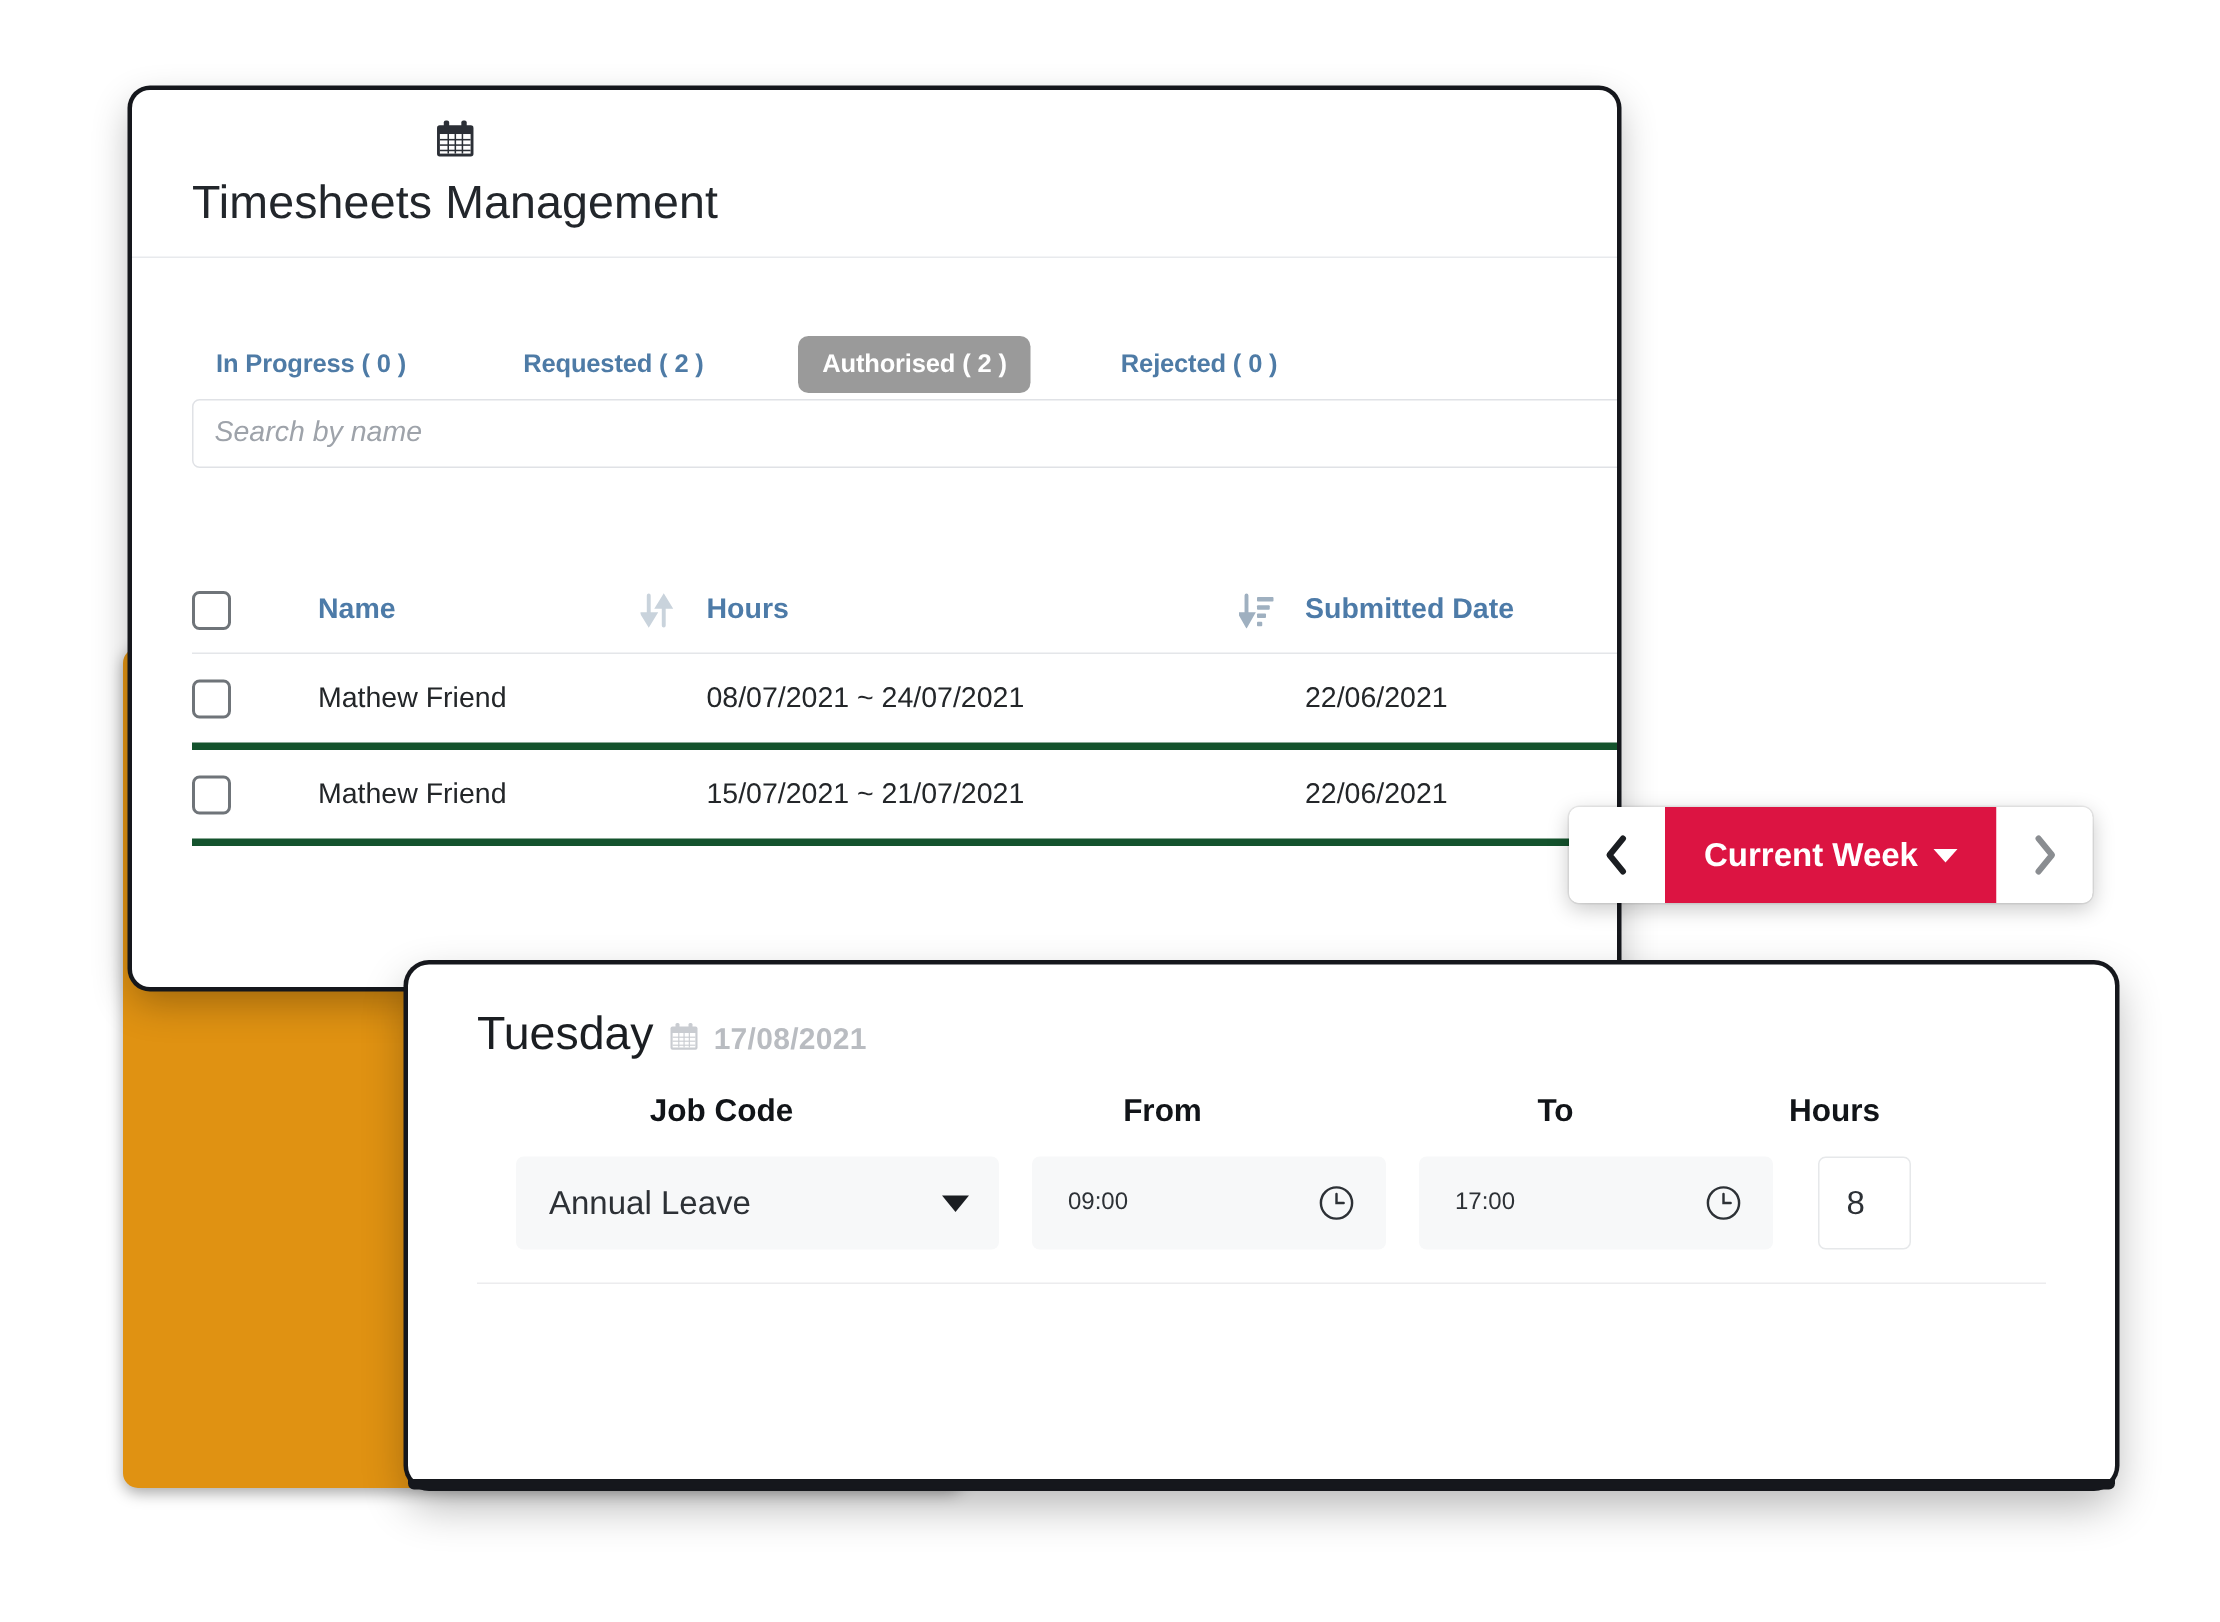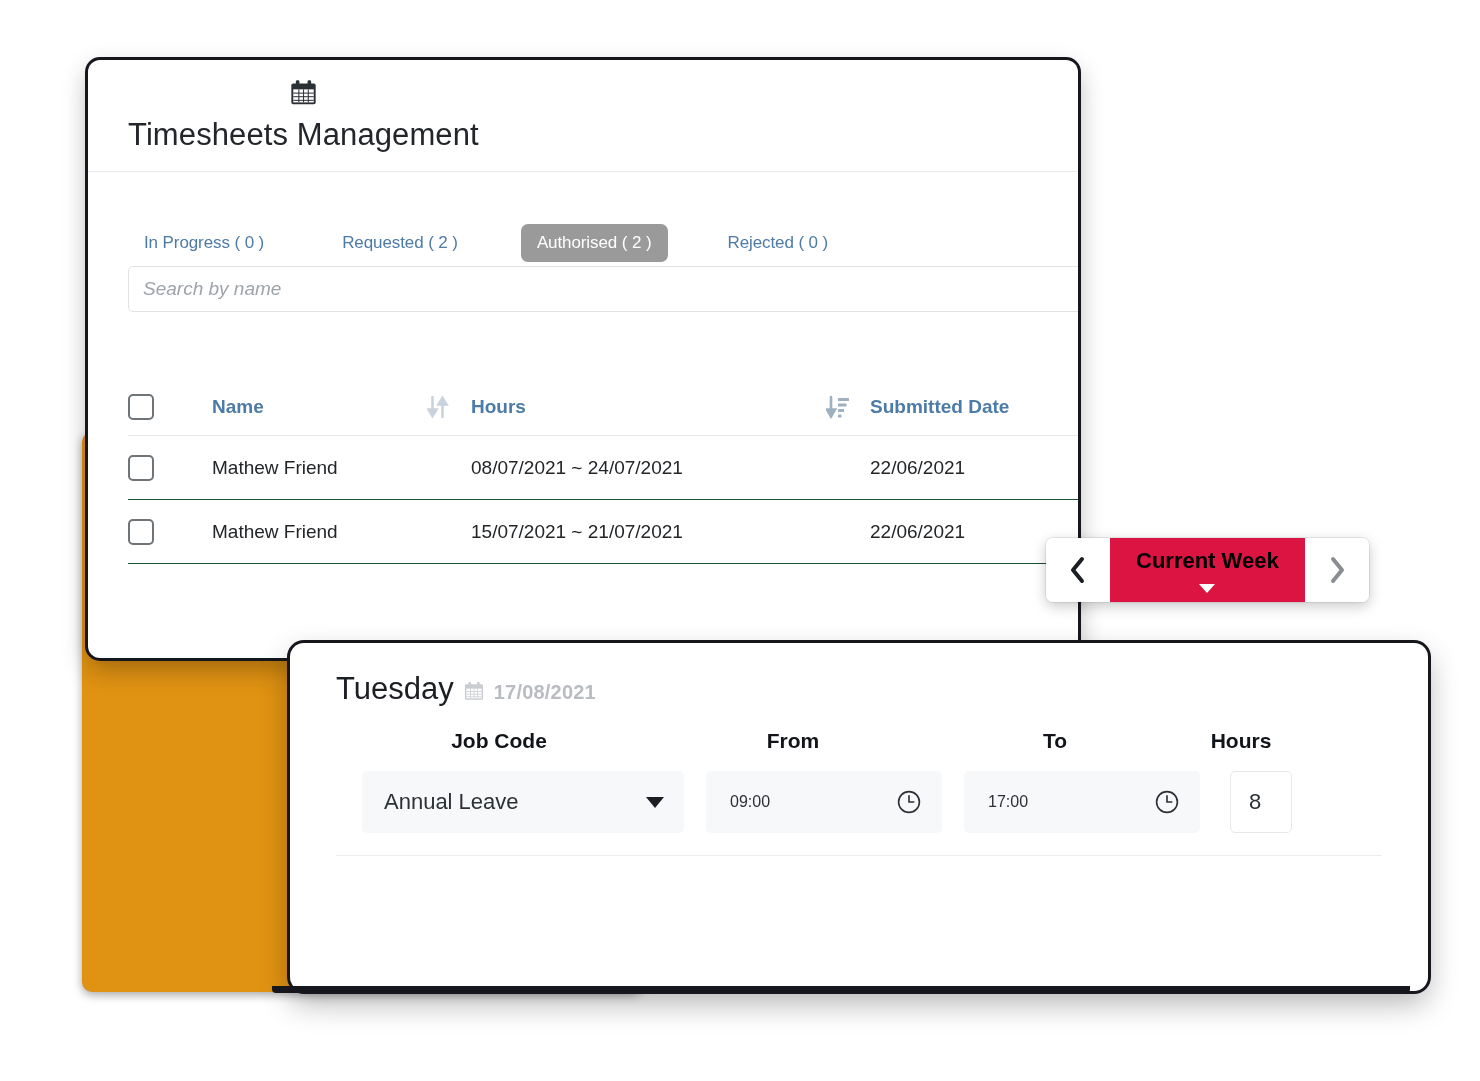--- a/index.html
+++ b/index.html
@@ -72,21 +72,21 @@
   
   .tabs {
     display: flex;
     align-items: center;
     padding: 47px 0 0 40px;
     box-sizing: border-box;
     height: 94px;
   }
   .tab {
     font-size: 17px;
-    font-weight: normal;
+    font-weight: bold;
     color: #4e7ba6;
     padding: 9px 16px;
     border-radius: 7px;
     white-space: nowrap;
     cursor: pointer;
     letter-spacing: -0.1px;
   }
   .tab.active {
     background: #9a9a9a;
     color: #ffffff;
@@ -121,21 +121,21 @@
 
   
   .table {
     margin-top: 66px;
     padding: 0 0 0 40px;
   }
   .trow {
     display: flex;
     align-items: center;
     height: 64px;
-    border-bottom: 1px solid #14532d;
+    border-bottom: 5px solid #14532d;
     box-sizing: border-box;
   }
   .trow.head {
     border-bottom: 1px solid #e4e6e9;
     height: 58px;
   }
   .c-check { width: 84px; flex: none; }
   .c-name  { width: 215px; flex: none; }
   .c-period{ width: 355px; flex: none; }
   .c-date  { width: 240px; flex: none; }
@@ -180,44 +180,43 @@
   .wn-arrow {
     width: 64px;
     display: flex;
     align-items: center;
     justify-content: center;
     background: #fff;
     cursor: pointer;
   }
   .wn-center {
     background: #dc1442;
-    color: #000000;
+    color: #ffffff;
     font-size: 22px;
     font-weight: bold;
     display: flex;
     align-items: center;
     justify-content: center;
     gap: 10px;
     padding: 0 26px;
     cursor: pointer;
     white-space: nowrap;
-    flex-direction: column;
   }
   .caret-down {
     width: 0; height: 0;
     border-left: 8px solid transparent;
     border-right: 8px solid transparent;
     border-top: 9px solid #ffffff;
     display: inline-block;
   }
 
   
   .day-card {
     position: absolute;
-    left: 290px;
+    left: 272px;
     top: 643px;
     width: 1138px;
     height: 348px;
     background: #ffffff;
     border-radius: 14px;
     box-shadow: 0 0 0 3px #15171c, 0 12px 30px rgba(0,0,0,0.30);
     z-index: 20;
     overflow: hidden;
   }
   .day-head {

